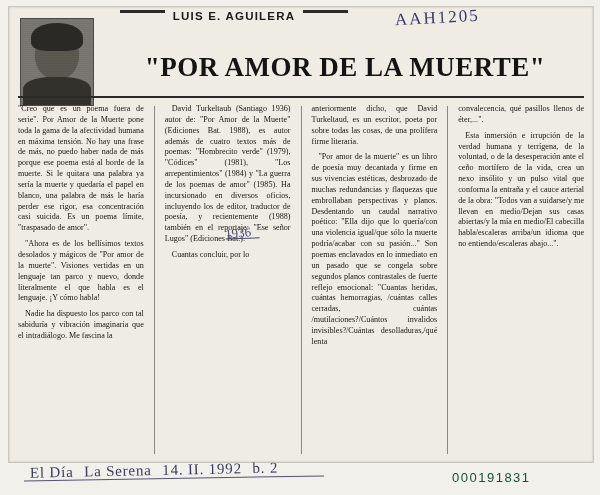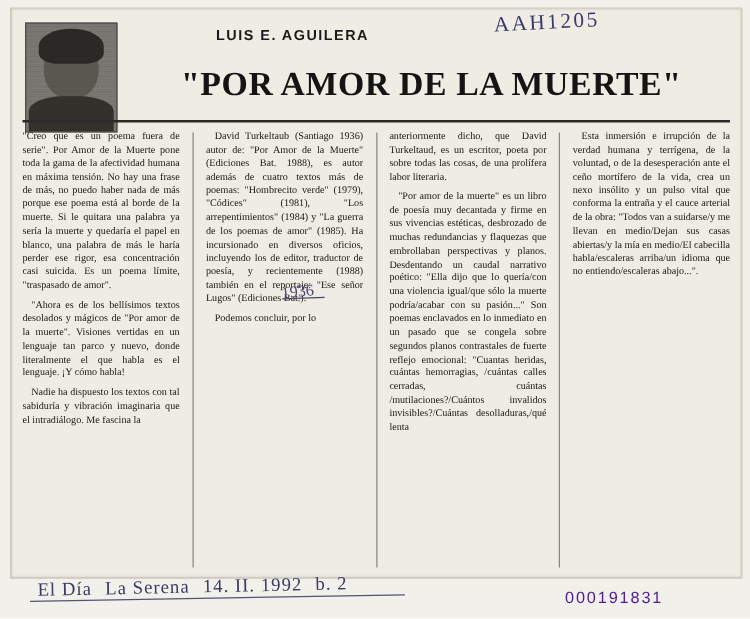--- a/index.html
+++ b/index.html
@@ -28,26 +28,24 @@
     width: 584px;
     height: 455px;
     background: #efece4;
     border: 1px solid #cbc7bc;
     box-shadow: 0 0 2px rgba(0,0,0,0.25) inset;
   }
   
   .byline-bar {
     position: absolute;
     left: 120px;
-    top: 20px;
+    top: 10px;
     width: 228px;
     height: 18px;
     display: flex;
-    align-items: center;
-    flex-direction: column;
   }
   .byline-rule-left, .byline-rule-right {
     flex: 1 1 auto;
     height: 3px;
     background: #2b2b2b;
   }
   .byline-name {
     padding: 0 8px;
     font-family: "Liberation Sans", sans-serif;
     font-weight: bold;
@@ -207,21 +205,21 @@
     transform: rotate(-1deg);
   }
   
   .stamp-number {
     position: absolute;
     left: 452px;
     top: 470px;
     font-family: "Liberation Sans", sans-serif;
     font-size: 13px;
     letter-spacing: 1.5px;
-    color: #4c1d95;
+    color: #14532d;
   }
 </style>
 </head>
 <body>
 
 <div class="clipping">
   <div class="paper"></div>
 
   <div class="byline-bar">
     <div class="byline-rule-left"></div>
@@ -238,38 +236,39 @@
     <div class="noise"></div>
   </div>
 
   <div class="headline">"POR AMOR DE LA MUERTE"</div>
   <div class="head-rule"></div>
 
   <div class="cols">
     <div class="col">
       <p class="first">"Creo que es un poema fuera de serie". Por Amor de la Muerte pone toda la gama de la afectividad humana en máxima tensión. No hay una frase de más, no puedo haber nada de más porque ese poema está al borde de la muerte. Si le quitara una palabra ya sería la muerte y quedaría el papel en blanco, una palabra de más le haría perder ese rigor, esa concentración casi suicida. Es un poema límite, "traspasado de amor".</p>
       <p>"Ahora es de los bellísimos textos desolados y mágicos de "Por amor de la muerte". Visiones vertidas en un lenguaje tan parco y nuevo, donde literalmente el que habla es el lenguaje. ¡Y cómo habla!</p>
-      <p>Nadie ha dispuesto los textos con tal sabiduría y vibración imaginaria que el intradiálogo. Me fascina la</p>
+      <p>Nadie ha dispuesto los parco con tal sabiduría y vibración imaginaria que el intradiálogo. Me fascina la</p>
     </div>
     <div class="vrule"></div>
     <div class="col">
       <p>David Turkeltaub (Santiago 1936) autor de: "Por Amor de la Muerte" (Ediciones Bat. 1988), es autor además de cuatro textos más de poemas: "Hombrecito verde" (1979), "Códices" (1981), "Los arrepentimientos" (1984) y "La guerra de los poemas de amor" (1985). Ha incursionado en diversos oficios, incluyendo los de editor, traductor de poesía, y recientemente (1988) también en el reportaje: "Ese señor Lugos" (Ediciones Bat.).</p>
-      <p>Podemos concluir, por lo</p>
+      <p>Cuantas concluir, por lo</p>
       <div class="pencil-date">
         <span>1936</span>
         <span class="strike"></span>
       </div>
     </div>
     <div class="vrule"></div>
     <div class="col">
-      <p class="first">anteriormente dicho, que David Turkeltaud, es un escritor, poeta por sobre todas las cosas, de una prolífera labor literaria.</p>
+      <p class="first">anteriormente dicho, que David Turkeltaud, es un escritor, poeta por sobre todas las cosas, de una prolífera firme literaria.</p>
       <p>"Por amor de la muerte" es un libro de poesía muy decantada y firme en sus vivencias estéticas, desbrozado de muchas redundancias y flaquezas que embrollaban perspectivas y planos. Desdentando un caudal narrativo poético: "Ella dijo que lo quería/con una violencia igual/que sólo la muerte podría/acabar con su pasión..." Son poemas enclavados en lo inmediato en un pasado que se congela sobre segundos planos contrastales de fuerte reflejo emocional: "Cuantas heridas, cuántas hemorragias, /cuántas calles cerradas, cuántas /mutilaciones?/Cuántos invalidos invisibles?/Cuántas desolladuras,/qué lenta</p>
     </div>
     <div class="vrule"></div>
     <div class="col">
+      <p class="first">convalecencia, qué pasillos llenos de éter,...".</p>
       <p>Esta inmersión e irrupción de la verdad humana y terrígena, de la voluntad, o de la desesperación ante el ceño mortífero de la vida, crea un nexo insólito y un pulso vital que conforma la entraña y el cauce arterial de la obra: "Todos van a suidarse/y me llevan en medio/Dejan sus casas abiertas/y la mía en medio/El cabecilla habla/escaleras arriba/un idioma que no entiendo/escaleras abajo...".</p>
     </div>
   </div>
 
   <div class="source-line">
     <span class="seg">El Día</span>
     <span class="seg">La Serena</span>
     <span class="seg">14. II. 1992</span>
     <span class="seg">b. 2</span>
   </div>

